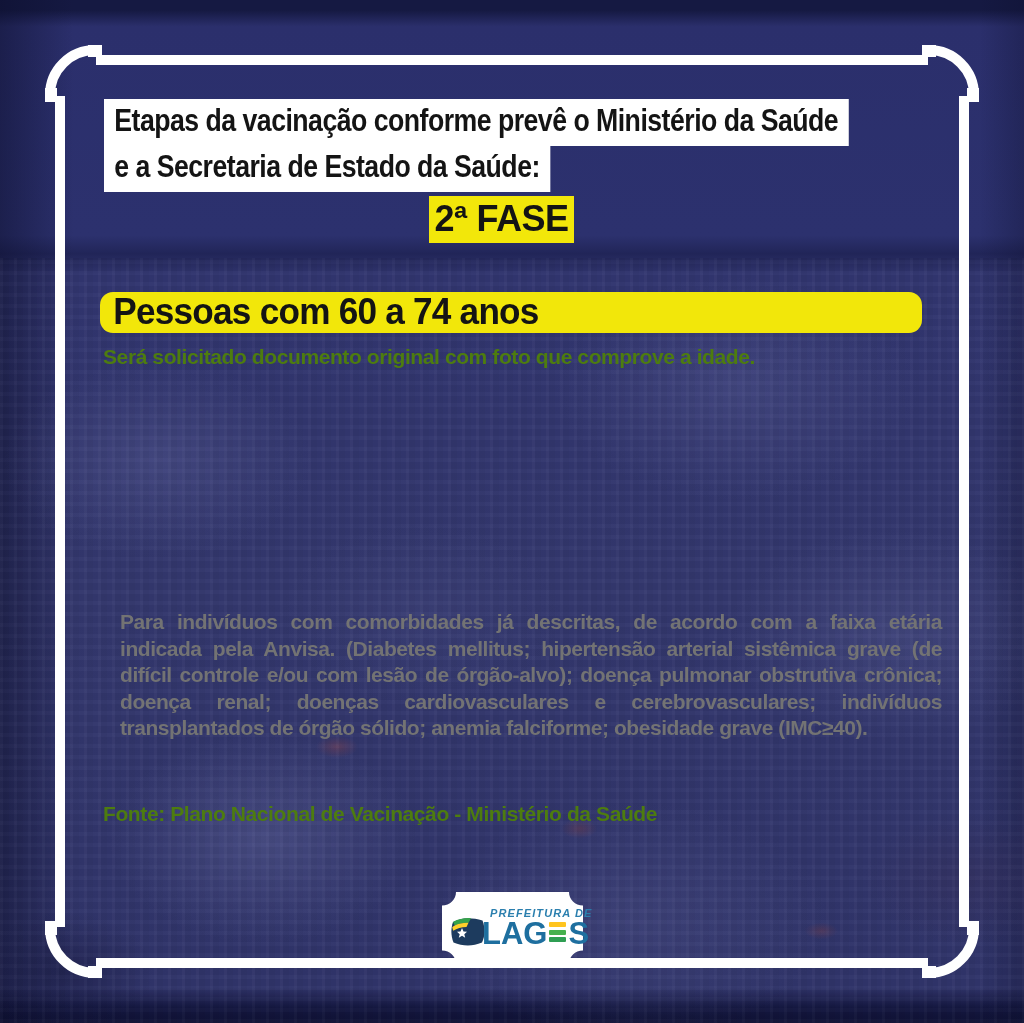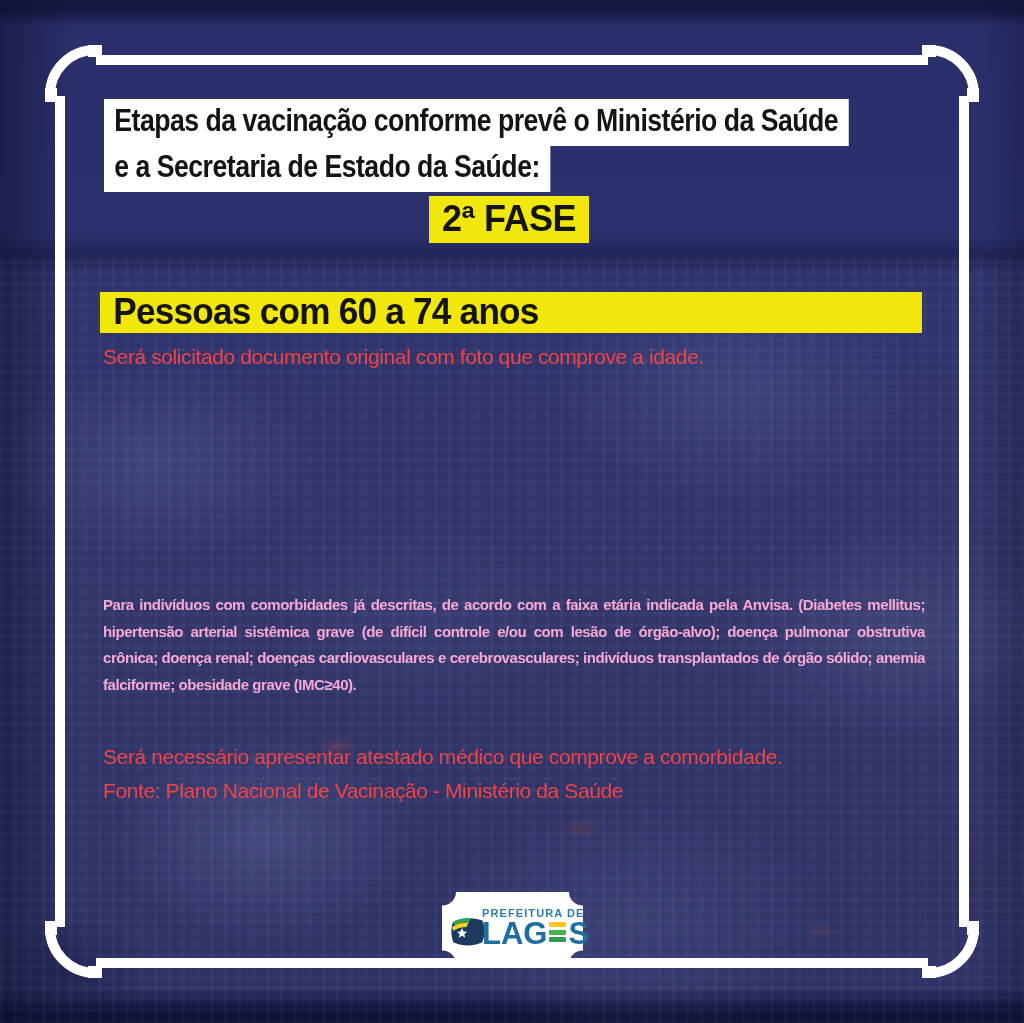--- a/index.html
+++ b/index.html
@@ -44,51 +44,51 @@
   
   .abs{position:absolute;}
   .title-line{
     left:104px;background:#ffffff;color:#141414;
     display:inline-block;white-space:nowrap;
     font-weight:bold;font-size:31px;letter-spacing:-0.6px;
     padding:4px 12px 7px 12px;
     transform:scaleX(.86);transform-origin:left top;
   }
   .badge{
-    left:429px;width:160px;height:47px;background:#f2e70a;
+    left:429px;width:145px;height:47px;background:#f2e70a;
     color:#141414;font-weight:bold;font-size:36px;letter-spacing:-0.5px;
     text-align:center;line-height:46px;
   }
   .ybar{
     left:100px;width:822px;height:41px;background:#f2e70a;
     color:#141414;font-weight:bold;font-size:37px;line-height:40px;
-    white-space:nowrap;overflow:visible;
+    white-space:nowrap;overflow:visible;border-radius:13px;
   }
   .ybar > span{display:inline-block;transform:scaleX(.95);transform-origin:left center;padding-left:14px;letter-spacing:-0.8px;}
   .wnote{
-    left:103px;width:822px;color:#ef4444;font-weight:normal;
+    left:103px;width:822px;color:#4d7c0f;font-weight:bold;
     font-size:21px;letter-spacing:-0.4px;white-space:nowrap;
   }
   .para{
-    left:103px;width:822px;margin:0;color:#f9a8d4;font-weight:bold;
-    font-size:15px;line-height:26.5px;letter-spacing:-0.45px;
+    left:103px;width:822px;margin:17px;color:#737373;font-weight:bold;
+    font-size:21px;line-height:26.5px;letter-spacing:-0.45px;
     text-align:justify;
   }
   
   .plate{left:436px;top:889px;width:153px;height:78px;}
   .plate svg.plate-bg{position:absolute;inset:0;}
   .plate-inner{
     position:absolute;inset:0;display:flex;align-items:center;
     padding:10px 8px 10px 12px;box-sizing:border-box;
   }
   .flag{flex:0 0 auto;margin-top:6px;}
   .logo-col{display:flex;flex-direction:column;margin-left:-6px;}
   .logo-top{
     color:#2b7fae;font-weight:bold;font-size:11px;letter-spacing:1.1px;
-    white-space:nowrap;margin-left:0;
+    white-space:nowrap;margin-left:8px;font-style:italic;
   }
   .logo-name{
     color:#1e6f9f;font-weight:bold;font-size:31px;letter-spacing:0px;
     line-height:30px;display:flex;margin-top:0px;
   }
   .ebars{
     display:inline-flex;flex-direction:column;justify-content:center;
     width:17px;height:22px;margin:2px 2px 0 2px;gap:2.5px;
   }
   .ebars i{display:block;height:5px;border-radius:1px;}
@@ -127,23 +127,22 @@
   <div class="abs title-line" style="top:99px">Etapas da vacinação conforme prevê o Ministério da Saúde</div>
   <div class="abs title-line" style="top:145px">e a Secretaria de Estado da Saúde:</div>
 
   <div class="abs badge" style="top:196px">2ª FASE</div>
   <div class="abs ybar" style="top:292px">
     <span>Pessoas com 60 a 74 anos</span>
   </div>
   <div class="abs wnote" style="top:345px">Será solicitado documento original com foto que comprove a idade.</div>
 
   <p class="abs para" style="top:592px">Para indivíduos com comorbidades já descritas, de acordo com a faixa etária indicada pela Anvisa. (Diabetes mellitus; hipertensão arterial sistêmica grave (de difícil controle e/ou com lesão de órgão-alvo); doença pulmonar obstrutiva crônica; doença renal; doenças cardiovasculares e cerebrovasculares; indivíduos transplantados de órgão sólido; anemia falciforme; obesidade grave (IMC≥40).</p>
-  <div class="abs wnote" style="top:745px">Será necessário apresentar atestado médico que comprove a comorbidade.</div>
 
-  <div class="abs wnote" style="top:779px">Fonte: Plano Nacional de Vacinação - Ministério da Saúde</div>
+  <div class="abs wnote" style="top:802px">Fonte: Plano Nacional de Vacinação - Ministério da Saúde</div>
 
   <div class="abs plate">
     <svg class="plate-bg" viewBox="0 0 153 78">
       <path d="M20,3 L133,3 C133,10.5 139,16.5 147,16.5 L147,61.5
                C139,61.5 133,67.5 133,75 L20,75
                C20,67.5 14,61.5 6,61.5 L6,16.5
                C14,16.5 20,10.5 20,3 Z" fill="#ffffff"></path>
     </svg>
     <div class="plate-inner">
       <svg class="flag" width="40" height="33" viewBox="0 0 40 33">

